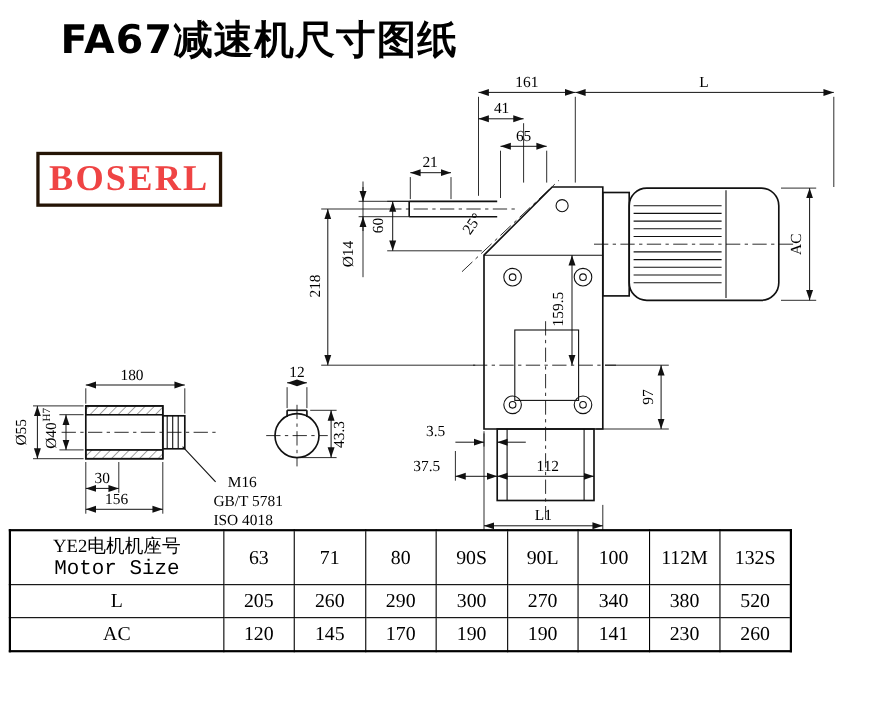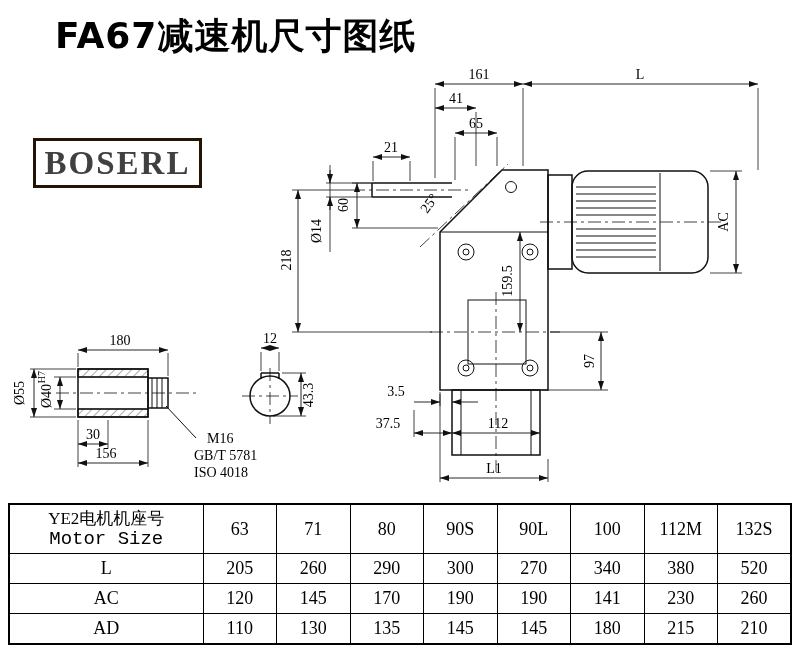--- a/index.html
+++ b/index.html
@@ -12,35 +12,35 @@
     font-size:36px; font-weight:700; letter-spacing:1px;
     font-family:"DejaVu Sans", sans-serif;
   }
   #logo {
     position:absolute; left:33px; top:138px; width:163px; height:44px;
     border:3px solid #241405; background:#fff;
     display:flex; align-items:center; justify-content:center;
   }
   #logo span {
     font-family:"Liberation Serif", serif; font-weight:700;
-    font-size:33px; color:#404040; letter-spacing:2px; line-height:1;
+    font-size:33px; color:#ef4444; letter-spacing:2px; line-height:1;
   }
   svg text {
     font-family:"Liberation Serif", serif; font-size:14px; fill:#000;
   }
   svg .small { font-size:10px; }
   .ol { fill:none; stroke:#111; stroke-width:1.5; }
   .tl { fill:none; stroke:#111; stroke-width:1; }
   .ext { fill:none; stroke:#111; stroke-width:0.8; }
   .dim { fill:none; stroke:#111; stroke-width:0.9;
          marker-start:url(#ar); marker-end:url(#ar); }
   .dime { fill:none; stroke:#111; stroke-width:0.9; marker-end:url(#ar); }
   .cl  { fill:none; stroke:#111; stroke-width:0.8; stroke-dasharray:13 4 3 4; }
   #dim-table {
-    position:absolute; left:8px; top:503px; width:784px;
+    position:absolute; left:8px; top:481px; width:712px;
     border-collapse:collapse; table-layout:fixed;
     font-family:"Liberation Serif", serif; font-size:18px;border-radius:27px;
   }
   #dim-table td { border:1px solid #000; text-align:center; vertical-align:middle; padding:0; }
   #dim-table { border:2px solid #000; }
   #dim-table tr.hdr td { height:48px; }
   #dim-table tr.row td { height:29px; }
   .hcn { font-size:17px; line-height:20px; }
   .hen { font-size:19px; line-height:20px; font-family:Liberation Mono, monospace; }
 </style>
@@ -290,27 +290,16 @@
       <td>AC</td>
       <td>120</td>
       <td>145</td>
       <td>170</td>
       <td>190</td>
       <td>190</td>
       <td>141</td>
       <td>230</td>
       <td>260</td>
     </tr>
-    <tr class="row">
-      <td>AD</td>
-      <td>110</td>
-      <td>130</td>
-      <td>135</td>
-      <td>145</td>
-      <td>145</td>
-      <td>180</td>
-      <td>215</td>
-      <td>210</td>
-    </tr>
   </tbody>
     </table>
 
 </div>
 
 </body></html>

